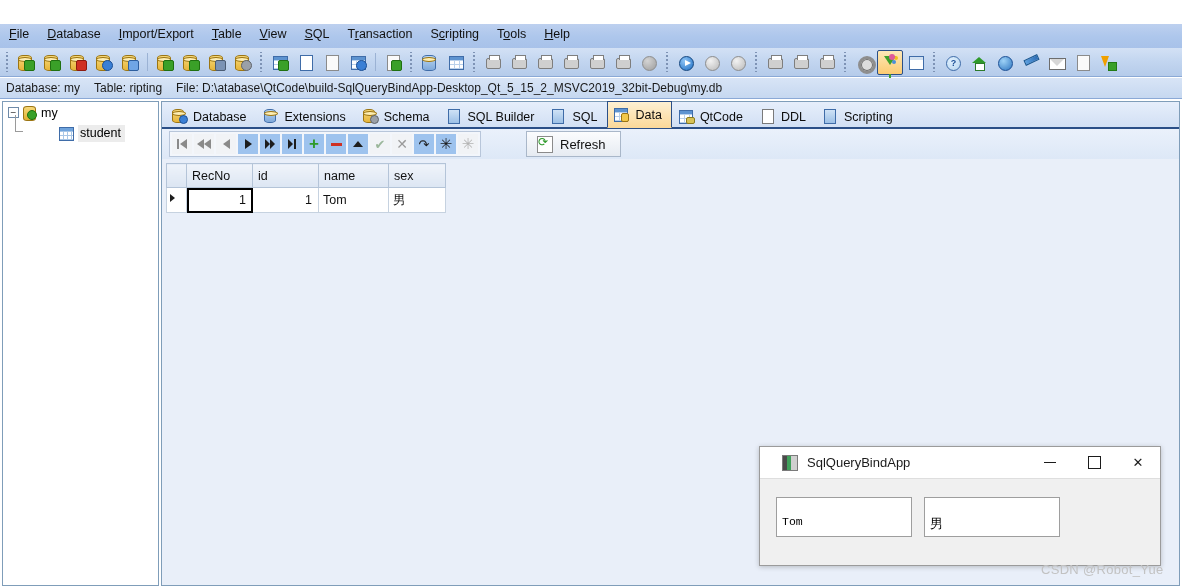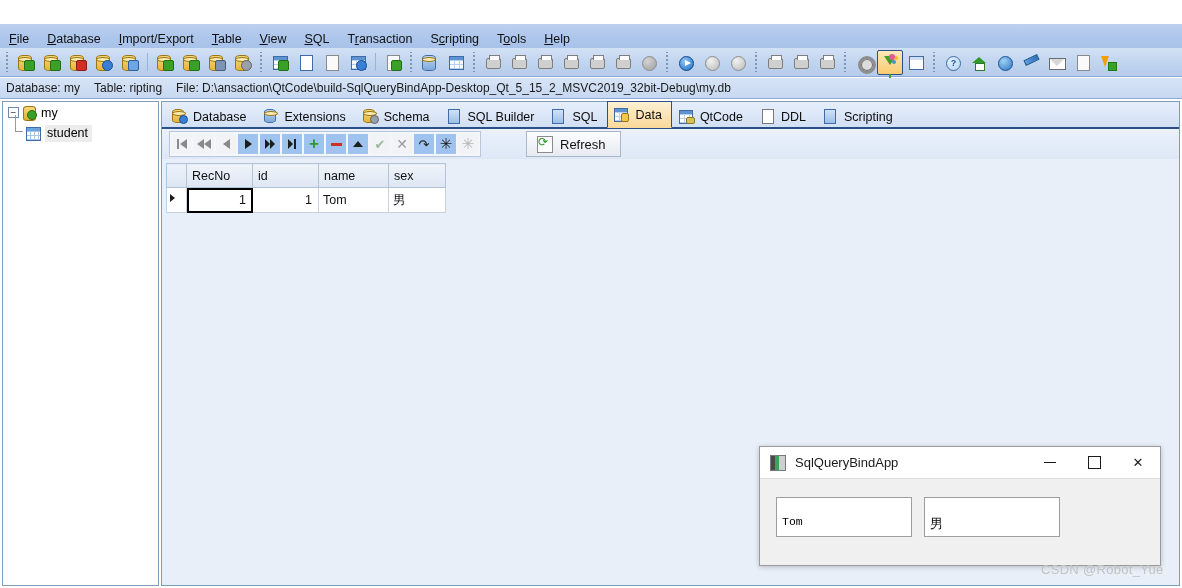--- a/index.html
+++ b/index.html
@@ -42,21 +42,21 @@
   .title-text {
     font-size: 12px; color: #6d6d6d; letter-spacing: 0.1px;
   }
 
   
   .menubar {
     position: absolute; left: 0; top: 24px; width: 1182px; height: 26px;
     background: linear-gradient(to bottom, #bdd0ef 0%, #aec7ec 50%, #a7c1e9 100%);
     border-bottom: 1px solid #8ba9d6;
     box-sizing: border-box;
-    display: flex; align-items: flex-end;
+    display: flex; align-items: flex-start;
   }
   .menu-item {
     font-size: 12.5px; color: #111; padding: 3px 9px; cursor: default;
     white-space: nowrap;
   }
   .menu-item u { text-decoration: underline; }
 
   
   .toolbar {
     position: absolute; left: 0; top: 48px; width: 1182px; height: 29px;
@@ -229,21 +229,21 @@
   }
   .tbl-small {
     position: relative; width: 15px; height: 14px; margin-right: 4px; flex: none;
     background:#fff; border:1px solid #3f6ca8;
     background-image: linear-gradient(to bottom, #6fa3dc 0 3px, transparent 3px),
                       repeating-linear-gradient(to right, transparent 0 3px, #a8c6e6 3px 4px),
                       repeating-linear-gradient(to bottom, transparent 0 3px, #a8c6e6 3px 4px);
     box-sizing: border-box;
   }
   .tree-child {
-    padding-left: 14px; position: relative;
+    padding-left: 14px; position: relative; justify-content: center;
   }
   .tree-child .vline {
     position:absolute; left:12px; top:-8px; width:1px; height:16px; background:#9a9a9a;
   }
   .tree-child .hline {
     position:absolute; left:12px; top:8px; width:8px; height:1px; background:#9a9a9a;
   }
   .tree-label.selected {
     background: #ececec; padding: 1px 4px 2px 2px;
   }
@@ -357,21 +357,21 @@
   
   .qtdlg {
     position: absolute; left: 759px; top: 446px; width: 402px; height: 120px;
     background: #f0f0f0; border: 1px solid #9b9b9b;
     box-shadow: 0 1px 5px rgba(0,0,0,0.22);
     box-sizing: border-box;
   }
   .qt-title {
     height: 32px; display: flex; align-items: center;
     background: #ffffff; border-bottom: 1px solid #dedede;
-    padding-left: 10px; box-sizing: border-box;
+    padding-left: 22px; box-sizing: border-box;
   }
   .qt-appic {
     width: 14px; height: 14px; flex: none; margin-right: 9px;
     border: 1px solid #7a7a7a;
     background: linear-gradient(to right,#4a4a4a 0 4px,#3fa05a 4px 8px,#cfcfcf 8px 14px);
   }
   .qt-name { font-size: 13px; color: #1b1b1b; flex: 1; }
   .qt-btns { display: flex; align-items: center; height: 32px; }
   .qt-b {
     width: 44px; height: 31px; display:flex; align-items:center; justify-content:center;
@@ -647,21 +647,21 @@
         <span class="ic">
           <span class="v1" style="position:absolute;left:1px;top:2px;width:0;height:0;border-left:4px solid transparent;border-right:4px solid transparent;border-top:11px solid #f0a000"></span>
           <span class="g" style="position:absolute;left:8px;top:8px;width:7px;height:7px;background:#3aa028;border:1px solid #227a14"></span>
         </span>
       </div>
   </div>
 
   <div class="infobar">
     <span>Database: my</span>
     <span>Table: ripting</span>
-    <span>File: D:\ansaction\QtCode\build-SqlQueryBindApp-Desktop_Qt_5_15_2_MSVC2019_32bit-Debug\my.db</span>
+    <span>File: D:\atabase\QtCode\build-SqlQueryBindApp-Desktop_Qt_5_15_2_MSVC2019_32bit-Debug\my.db</span>
   </div>
 
   <div class="tree-panel">
     <div class="tree-row">
       <span class="tw-expander">−</span>
       <span class="db-small">
           <span class="cyl"></span>
           <span class="dot"></span>
         </span>
       <span>my</span>

